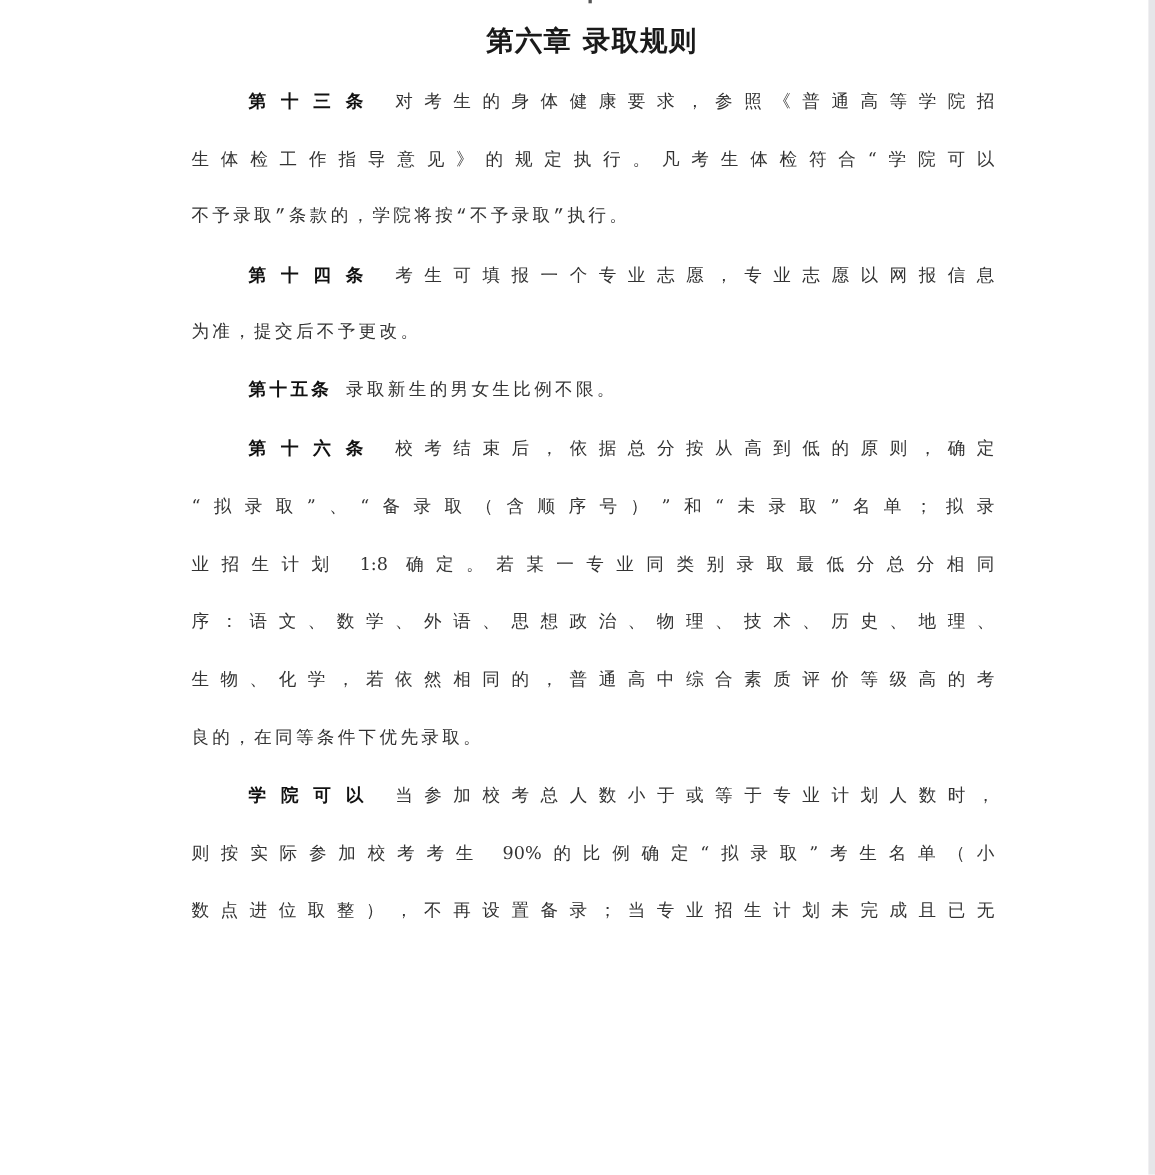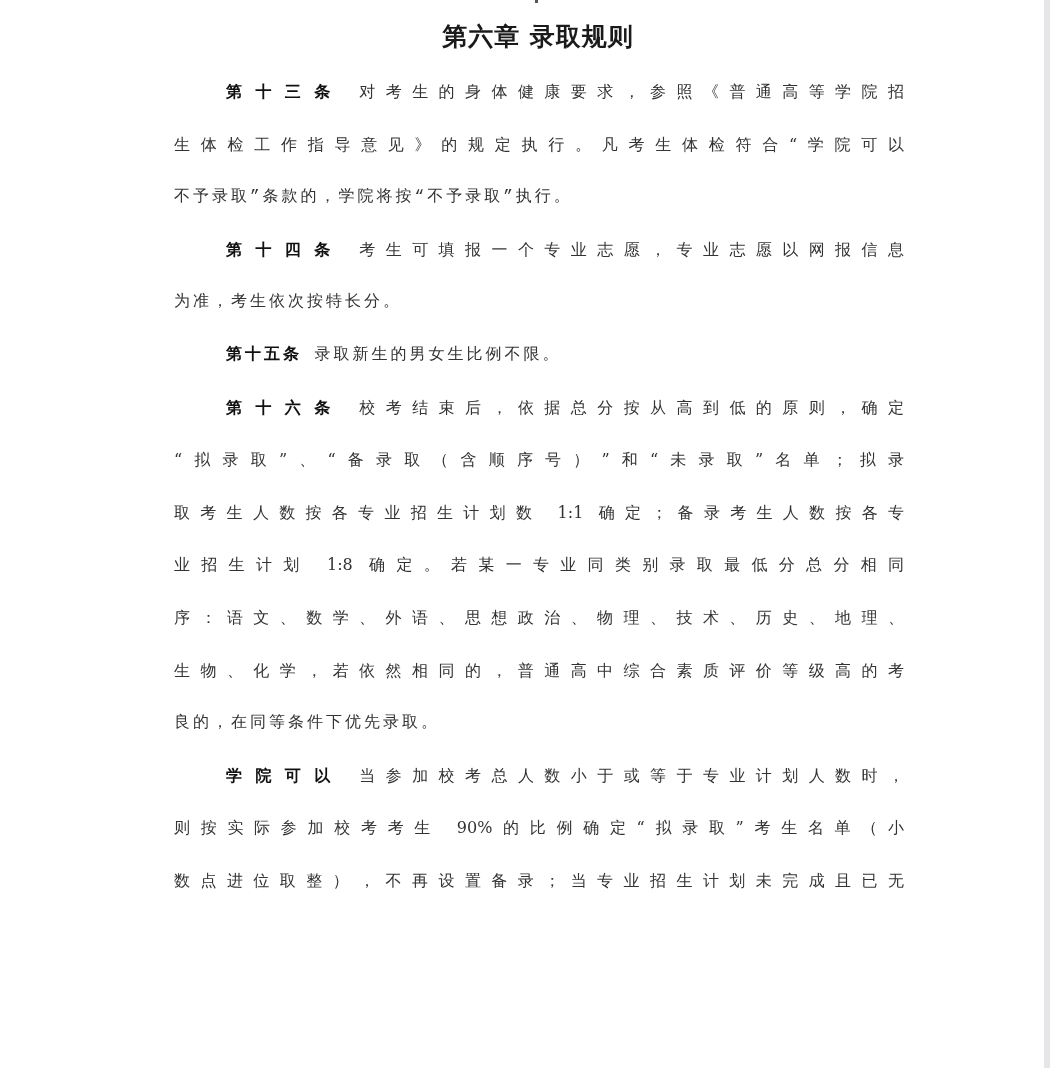--- a/index.html
+++ b/index.html
@@ -84,27 +84,26 @@
 
   <div class="chapter-title">第六章  录取规则</div>
 
   <div class="body-text">
 
     <div class="line indent"><span class="art-label">第十三条</span><span> 对考生的身体健康要求，参照《普通高等学院招</span></div>
     <div class="line">生体检工作指导意见》的规定执行。凡考生体检符合“学院可以</div>
     <div class="line last">不予录取”条款的，学院将按“不予录取”执行。</div>
 
     <div class="line indent"><span class="art-label">第十四条</span><span> 考生可填报一个专业志愿，专业志愿以网报信息</span></div>
-    <div class="line last">为准，考生依次按特长分。</div>
+    <div class="line last">为准，提交后不予更改。</div>
 
     <div class="line indent last"><span class="art-label">第十五条</span><span> 录取新生的男女生比例不限。</span></div>
 
     <div class="line indent"><span class="art-label">第十六条</span><span> 校考结束后，依据总分按从高到低的原则，确定</span></div>
     <div class="line">“拟录取”、“备录取（含顺序号）”和“未录取”名单；拟录</div>
-    <div class="line">取考生人数按各专业招生计划数 1:1 确定；备录考生人数按各专</div>
     <div class="line">业招生计划 1:8 确定。若某一专业同类别录取最低分总分相同</div>
     <div class="line">序：语文、数学、外语、思想政治、物理、技术、历史、地理、</div>
     <div class="line">生物、化学，若依然相同的，普通高中综合素质评价等级高的考</div>
     <div class="line last">良的，在同等条件下优先录取。</div>
 
     <div class="line indent"><span class="art-label">学院可以</span><span> 当参加校考总人数小于或等于专业计划人数时，</span></div>
     <div class="line">则按实际参加校考考生 90%的比例确定“拟录取”考生名单（小</div>
     <div class="line">数点进位取整），不再设置备录；当专业招生计划未完成且已无</div>
   </div>
 </div>

